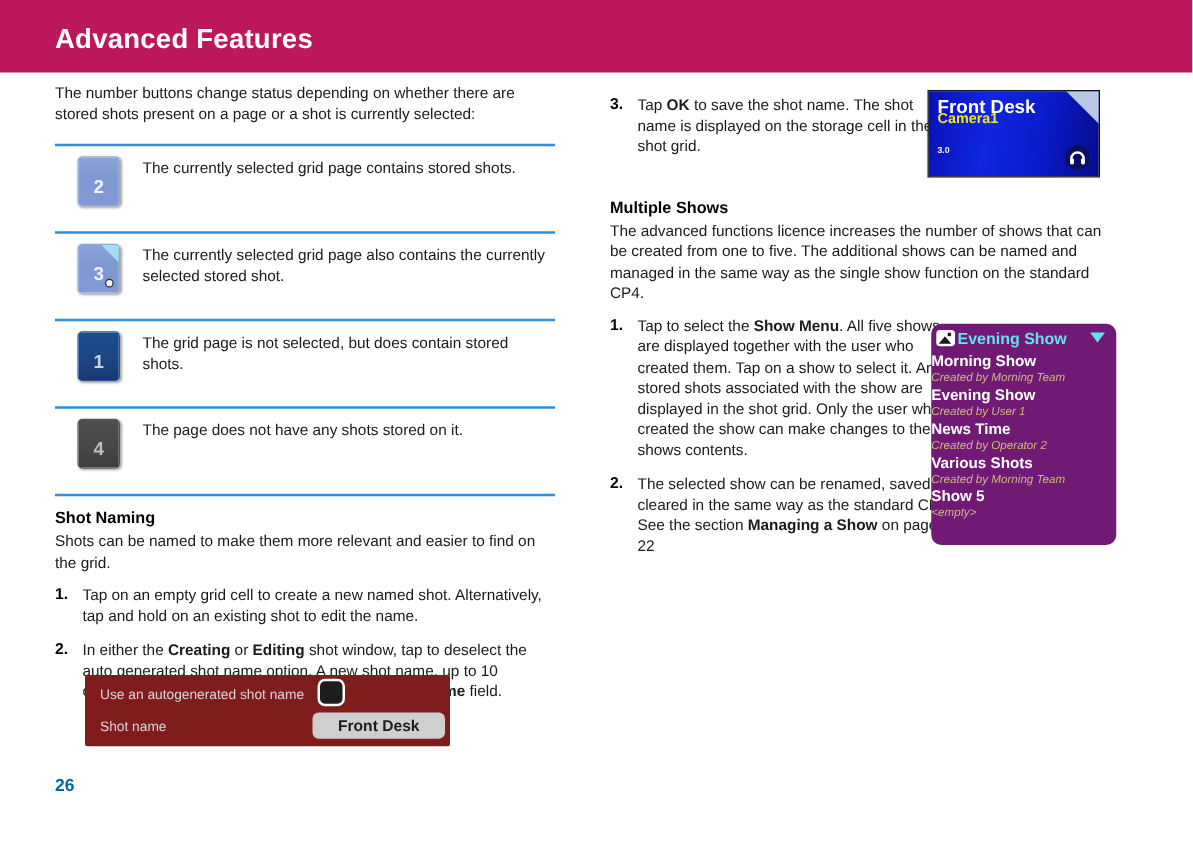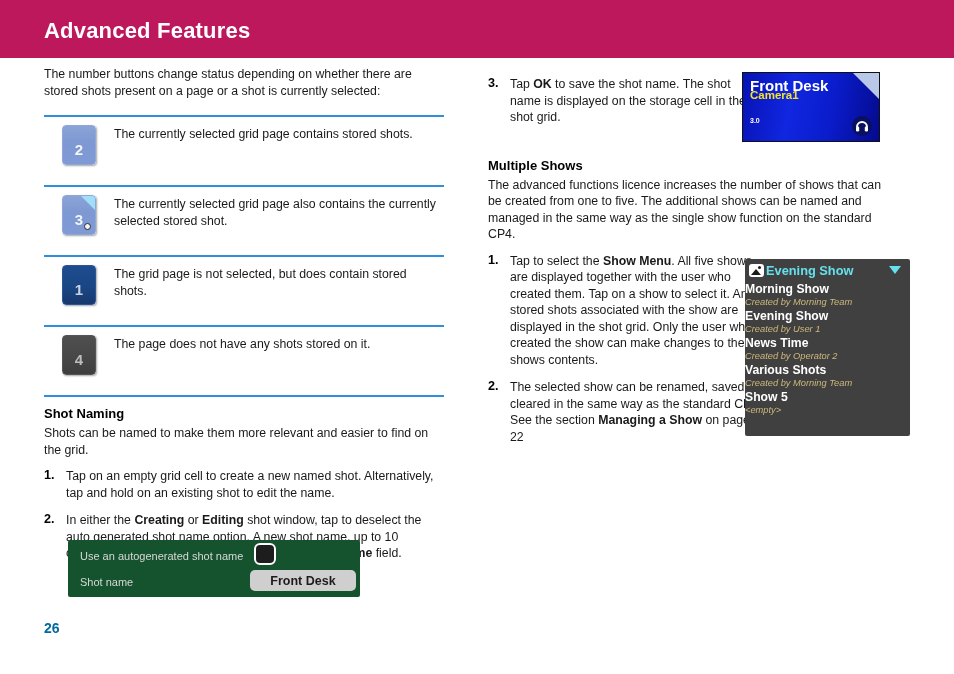--- a/index.html
+++ b/index.html
@@ -166,21 +166,21 @@
   }
   .narrow .txt { max-width: 252px; }
 
   
   .shot-panel {
     position: absolute;
     left: 68px;
     top: 540px;
     width: 292px;
     height: 57px;
-    background: #14532d;
+    background: #7f1d1d;
     border-radius: 2px;
   }
   .shot-panel .line {
     position: absolute;
     left: 12px;
     color: #d8d8d8;
     font-size: 11px;
   }
   .shot-panel .l1 { top: 10px; }
   .shot-panel .l2 { top: 36px; }
@@ -261,24 +261,24 @@
     display: flex;
     align-items: center;
     justify-content: center;
   }
 
   
   .show-menu {
     position: absolute;
     left: 745px;
     top: 259px;
-    width: 165px;
+    width: 148px;
     height: 177px;
-    background: #404040;
-    border-radius: 2px;
+    background: #701a75;
+    border-radius: 8px;
     box-sizing: border-box;
     padding: 0;
   }
   .show-menu .sm-header {
     position: relative;
     height: 23px;
     display: flex;
     align-items: center;
     padding-left: 4px;
   }

